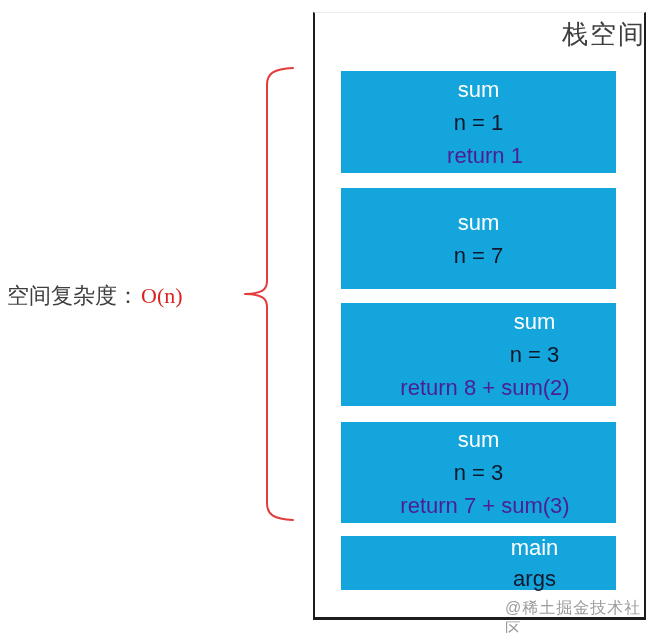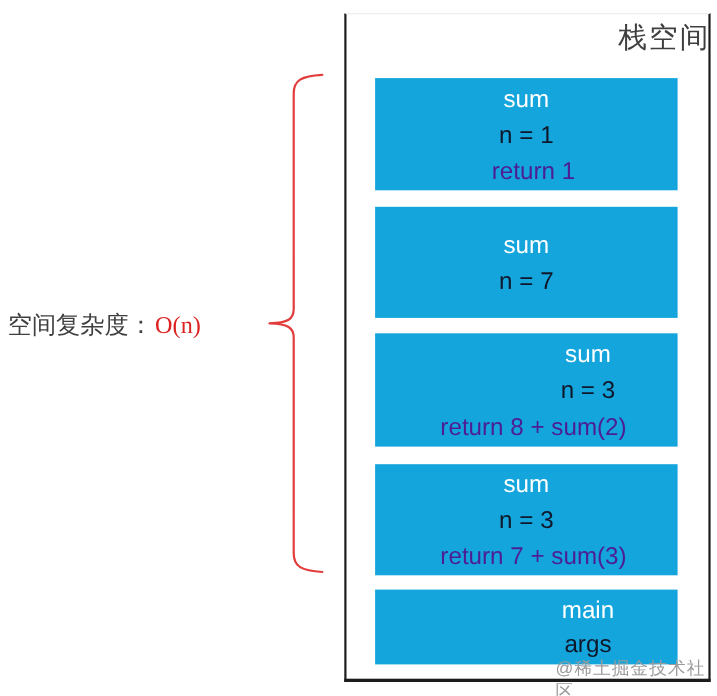--- a/index.html
+++ b/index.html
@@ -49,21 +49,21 @@
     flex-direction: column;
     justify-content: center;
     text-align: center;
     font-size: 22px;
     line-height: 33px;
   }
   .frame-1 { top: 71px;  height: 102px; }
   .frame-2 { top: 188px; height: 101px; }
   .frame-3 { top: 303px; height: 103px; }
   .frame-4 { top: 422px; height: 101px; }
-  .frame-main { top: 536px; height: 68px; line-height: 31px; }
+  .frame-main { top: 536px; height: 54px; line-height: 31px; }
 
   .fn  { color: #ffffff; }
   .var { color: #0f172a; }
   .ret { color: #4c1d95; margin-left: 13px; }
   .shift { transform: translateX(56px); }
 
   
   .brace-svg {
     position: absolute;
     left: 240px;

